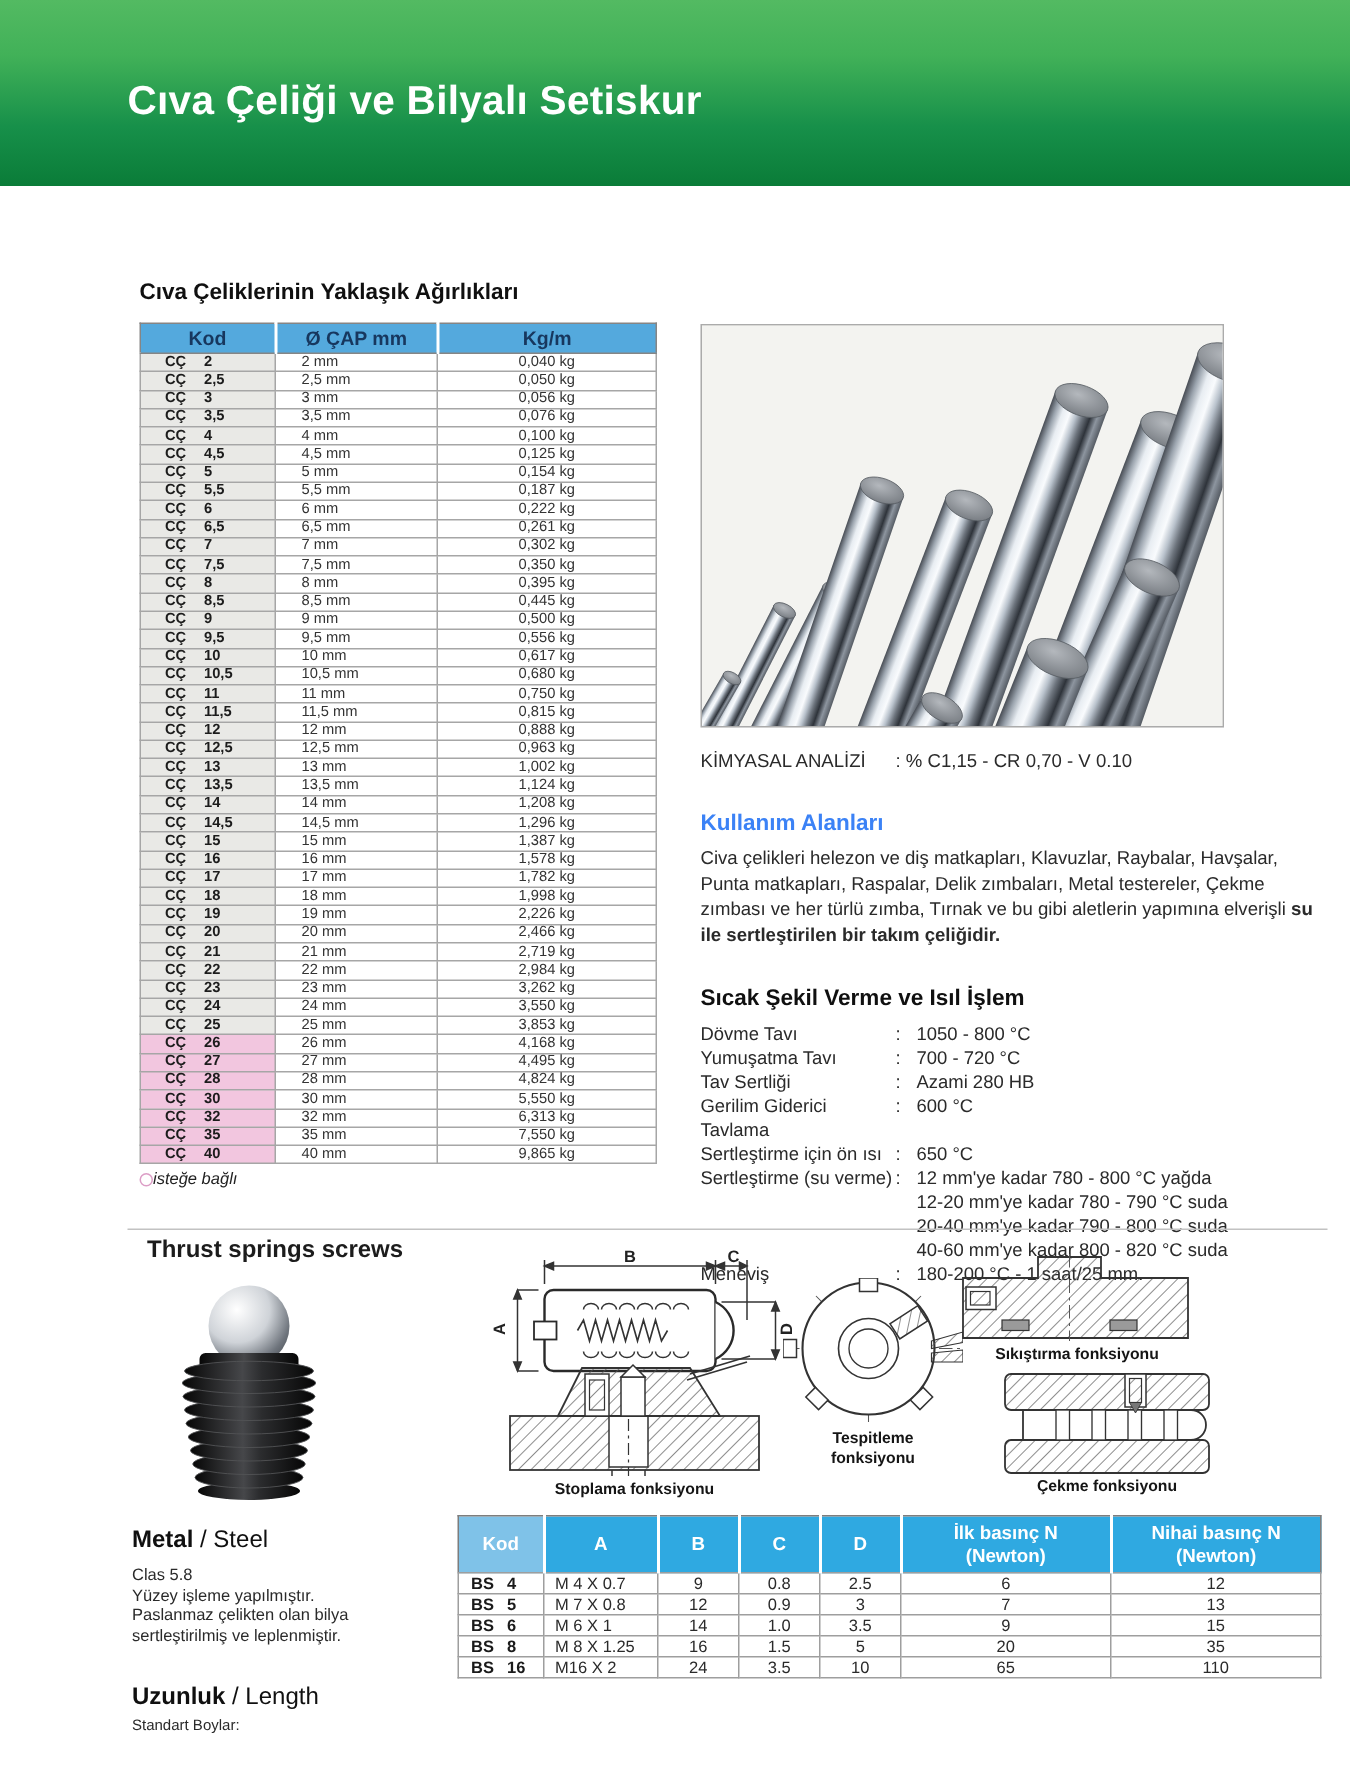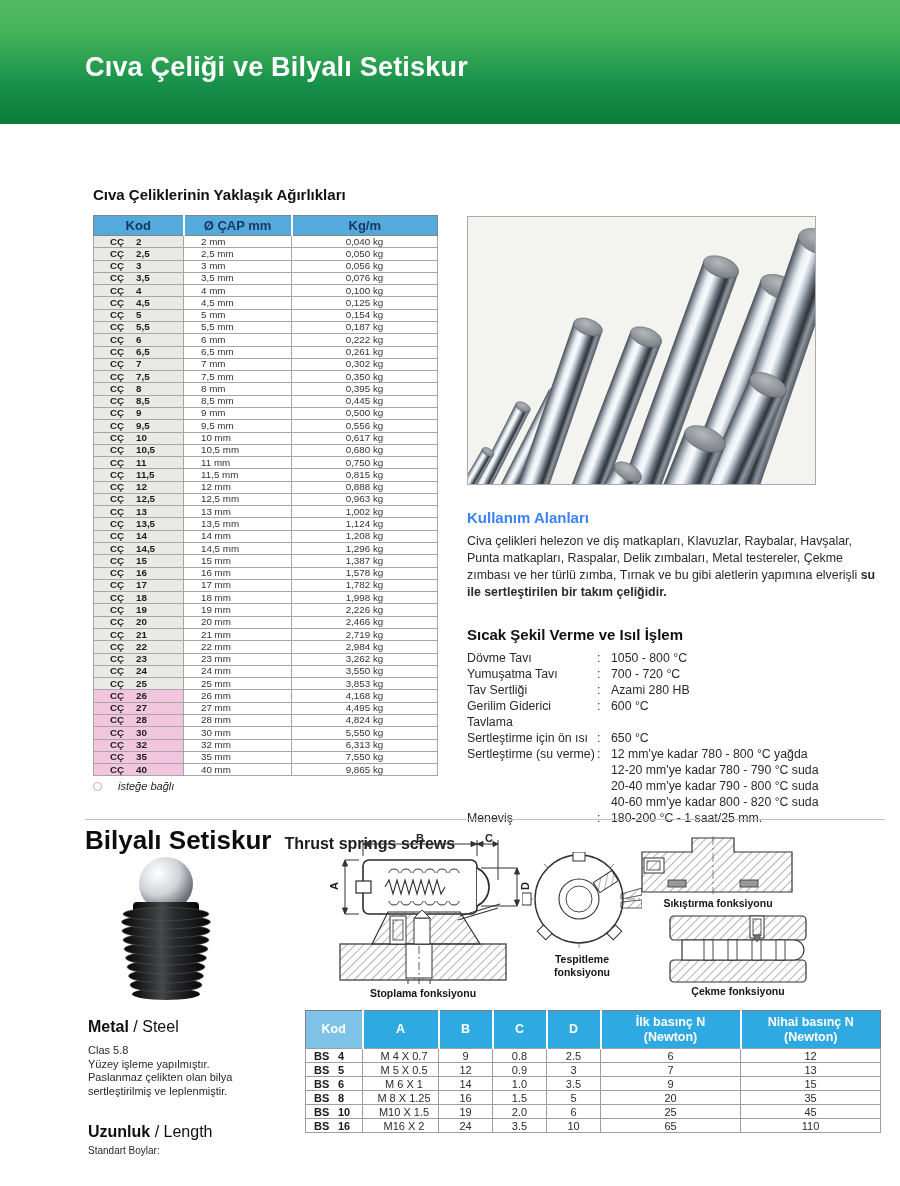--- a/index.html
+++ b/index.html
@@ -19,21 +19,21 @@
 .sec-title{font-size:15px;font-weight:bold;margin:0 0 12px 0;color:#101010}
 table.wt{border-collapse:collapse;width:344px;table-layout:fixed;border:1px solid #858585}
 .wt th{background:var(--tbl-head);color:var(--tbl-head-text);font-size:13px;font-weight:bold;height:20px;padding:0;border-bottom:1px solid #858585}
 .wt th+th{border-left:2px solid #fff}
 .wt td{height:12px;font-size:9.8px;line-height:1.05;padding:.5px 0;border:1px solid #a6a6a6;background:#fff}
 .wt td.kod{background:var(--kod-bg);font-weight:bold;color:#1c1c1c}
 .wt td.kod.pink{background:var(--pink)}
 .wt .pfx{display:inline-block;margin-left:16px;width:26px}
 .wt td.cap{padding-left:17px;color:#333}
 .wt td.kgv{text-align:center;color:#333}
-.footnote{margin-top:4px;font-size:11px;font-style:italic;color:#222;display:flex;align-items:center;gap:16px}
+.footnote{margin-top:4px;font-size:11px;font-style:italic;color:#222;display:flex;align-items:center;gap:0}
 .circle{width:9px;height:9px;border-radius:50%;border:1.6px solid #dc9ec6;background:#fff;flex:none}
 
 .right-col{position:absolute;left:467px;top:216px;width:418px}
 .photo{width:349px;height:269px;border:1px solid #ababab;background:#f4f4f1}
 .din{margin-top:14px;font-size:12.4px;line-height:17px;color:#2a2a2a}
 .din .lbl{display:inline-block;width:130px}
 .use-title{font-size:15px;font-weight:bold;margin:24px 0 0;color:#3b82f6}
 .use-body{margin-top:7px;font-size:12.4px;line-height:17px;width:416px;color:#2a2a2a}
 .heat-title{font-size:15px;font-weight:bold;margin:25px 0 0;color:#101010}
 .heat-list{margin-top:7px}
@@ -60,21 +60,21 @@
 
 table.bs{position:absolute;left:305px;top:1010px;border-collapse:collapse;width:575px;table-layout:fixed;border:1px solid #7d7d7d}
 .bs th{background:var(--bs-head);color:#fff;font-size:12.5px;font-weight:bold;padding:2px 0;vertical-align:middle}
 .bs th div{line-height:15px}
 .bs th+th{border-left:2px solid #fff}
 .bs th.bs-kod-h{background:var(--bs-kod)}
 .bs thead tr{height:38px;border-bottom:1px solid #7d7d7d}
 .bs td{height:14px;font-size:11px;padding:.5px 0;border:1px solid #9e9e9e;text-align:center;color:#2a2a2a;background:#fff}
 .bs td.kod{font-weight:bold;text-align:left;color:#1a1a1a}
 .bs td.kod .pfx{display:inline-block;margin-left:8px;width:24px}
-.bs td.a{text-align:center;padding-left:7px}
+.bs td.a{text-align:left;padding-left:7px}
 </style>
 </head>
 <body>
 
 <div class="banner">
   <h1>Cıva Çeliği ve Bilyalı Setiskur</h1>
 </div>
 
 <div class="left-col">
   <h3 class="sec-title">Cıva Çeliklerinin Yaklaşık Ağırlıkları</h3>
@@ -384,20 +384,21 @@
           </g>
         <g transform="rotate(30 160 255)">
             <rect x="145" y="255" width="30" height="400" fill="url(#rg)"></rect>
             <ellipse cx="160" cy="255" rx="15" ry="8" fill="url(#capg)" stroke="#565b61" stroke-width=".5"></ellipse>
           </g>
       </g>
     </svg>
   </div>
 
   <div class="din">
+    <div><span class="lbl">KİMYASAL ANALİZİ</span><span>: % C1,15 - CR 0,70 - V 0.10</span></div>
   </div>
 
   <h3 class="use-title">Kullanım Alanları</h3>
   <p class="use-body"><span>Civa çelikleri helezon ve diş matkapları, Klavuzlar, Raybalar, Havşalar, Punta matkapları, Raspalar, Delik zımbaları, Metal testereler, Çekme zımbası ve her türlü zımba, Tırnak ve bu gibi aletlerin yapımına elverişli</span> <b>su ile sertleştirilen bir takım çeliğidir.</b></p>
 
   <h3 class="heat-title">Sıcak Şekil Verme ve Isıl İşlem</h3>
   <div class="heat-list">
       <div class="spec-row">
         <span class="spec-label">Dövme Tavı</span>
         <span class="spec-colon">:</span>
@@ -449,21 +450,20 @@
         <span class="spec-vals">
           <div>180-200 °C - 1 saat/25 mm.</div>
         </span>
       </div>
     </div>
 </div>
 
 <div class="hr"></div>
 
 <div class="set-head">
-  <h2>Bilyalı Setiskur</h2>
   <span class="sub">Thrust springs screws</span>
 </div>
 
 <svg class="abs" style="left:78px;top:848px" width="175" height="158" viewBox="0 0 175 158">
   <defs>
     <radialGradient id="ballg" cx=".35" cy=".3" r=".9">
       <stop offset="0" stop-color="#ffffff"></stop>
         <stop offset=".45" stop-color="#cfd3d8"></stop>
       <stop offset=".75" stop-color="#6f757d"></stop>
         <stop offset="1" stop-color="#3a3f45"></stop>
@@ -647,21 +647,21 @@
         <td class="kod"><span class="pfx">BS</span><span class="num">4</span></td>
         <td class="a">M 4 X 0.7</td>
         <td>9</td>
         <td>0.8</td>
         <td>2.5</td>
         <td>6</td>
         <td>12</td>
       </tr>
       <tr>
         <td class="kod"><span class="pfx">BS</span><span class="num">5</span></td>
-        <td class="a">M 5 X 0.5</td>
+        <td class="a">M 7 X 0.8</td>
         <td>12</td>
         <td>0.9</td>
         <td>3</td>
         <td>7</td>
         <td>13</td>
       </tr>
       <tr>
         <td class="kod"><span class="pfx">BS</span><span class="num">6</span></td>
         <td class="a">M 6 X 1</td>
         <td>14</td>
@@ -673,29 +673,20 @@
       <tr>
         <td class="kod"><span class="pfx">BS</span><span class="num">8</span></td>
         <td class="a">M 8 X 1.25</td>
         <td>16</td>
         <td>1.5</td>
         <td>5</td>
         <td>20</td>
         <td>35</td>
       </tr>
       <tr>
-        <td class="kod"><span class="pfx">BS</span><span class="num">10</span></td>
-        <td class="a">M10 X 1.5</td>
-        <td>19</td>
-        <td>2.0</td>
-        <td>6</td>
-        <td>25</td>
-        <td>45</td>
-      </tr>
-      <tr>
         <td class="kod"><span class="pfx">BS</span><span class="num">16</span></td>
         <td class="a">M16 X 2</td>
         <td>24</td>
         <td>3.5</td>
         <td>10</td>
         <td>65</td>
         <td>110</td>
       </tr>
     </tbody>
 </table>

